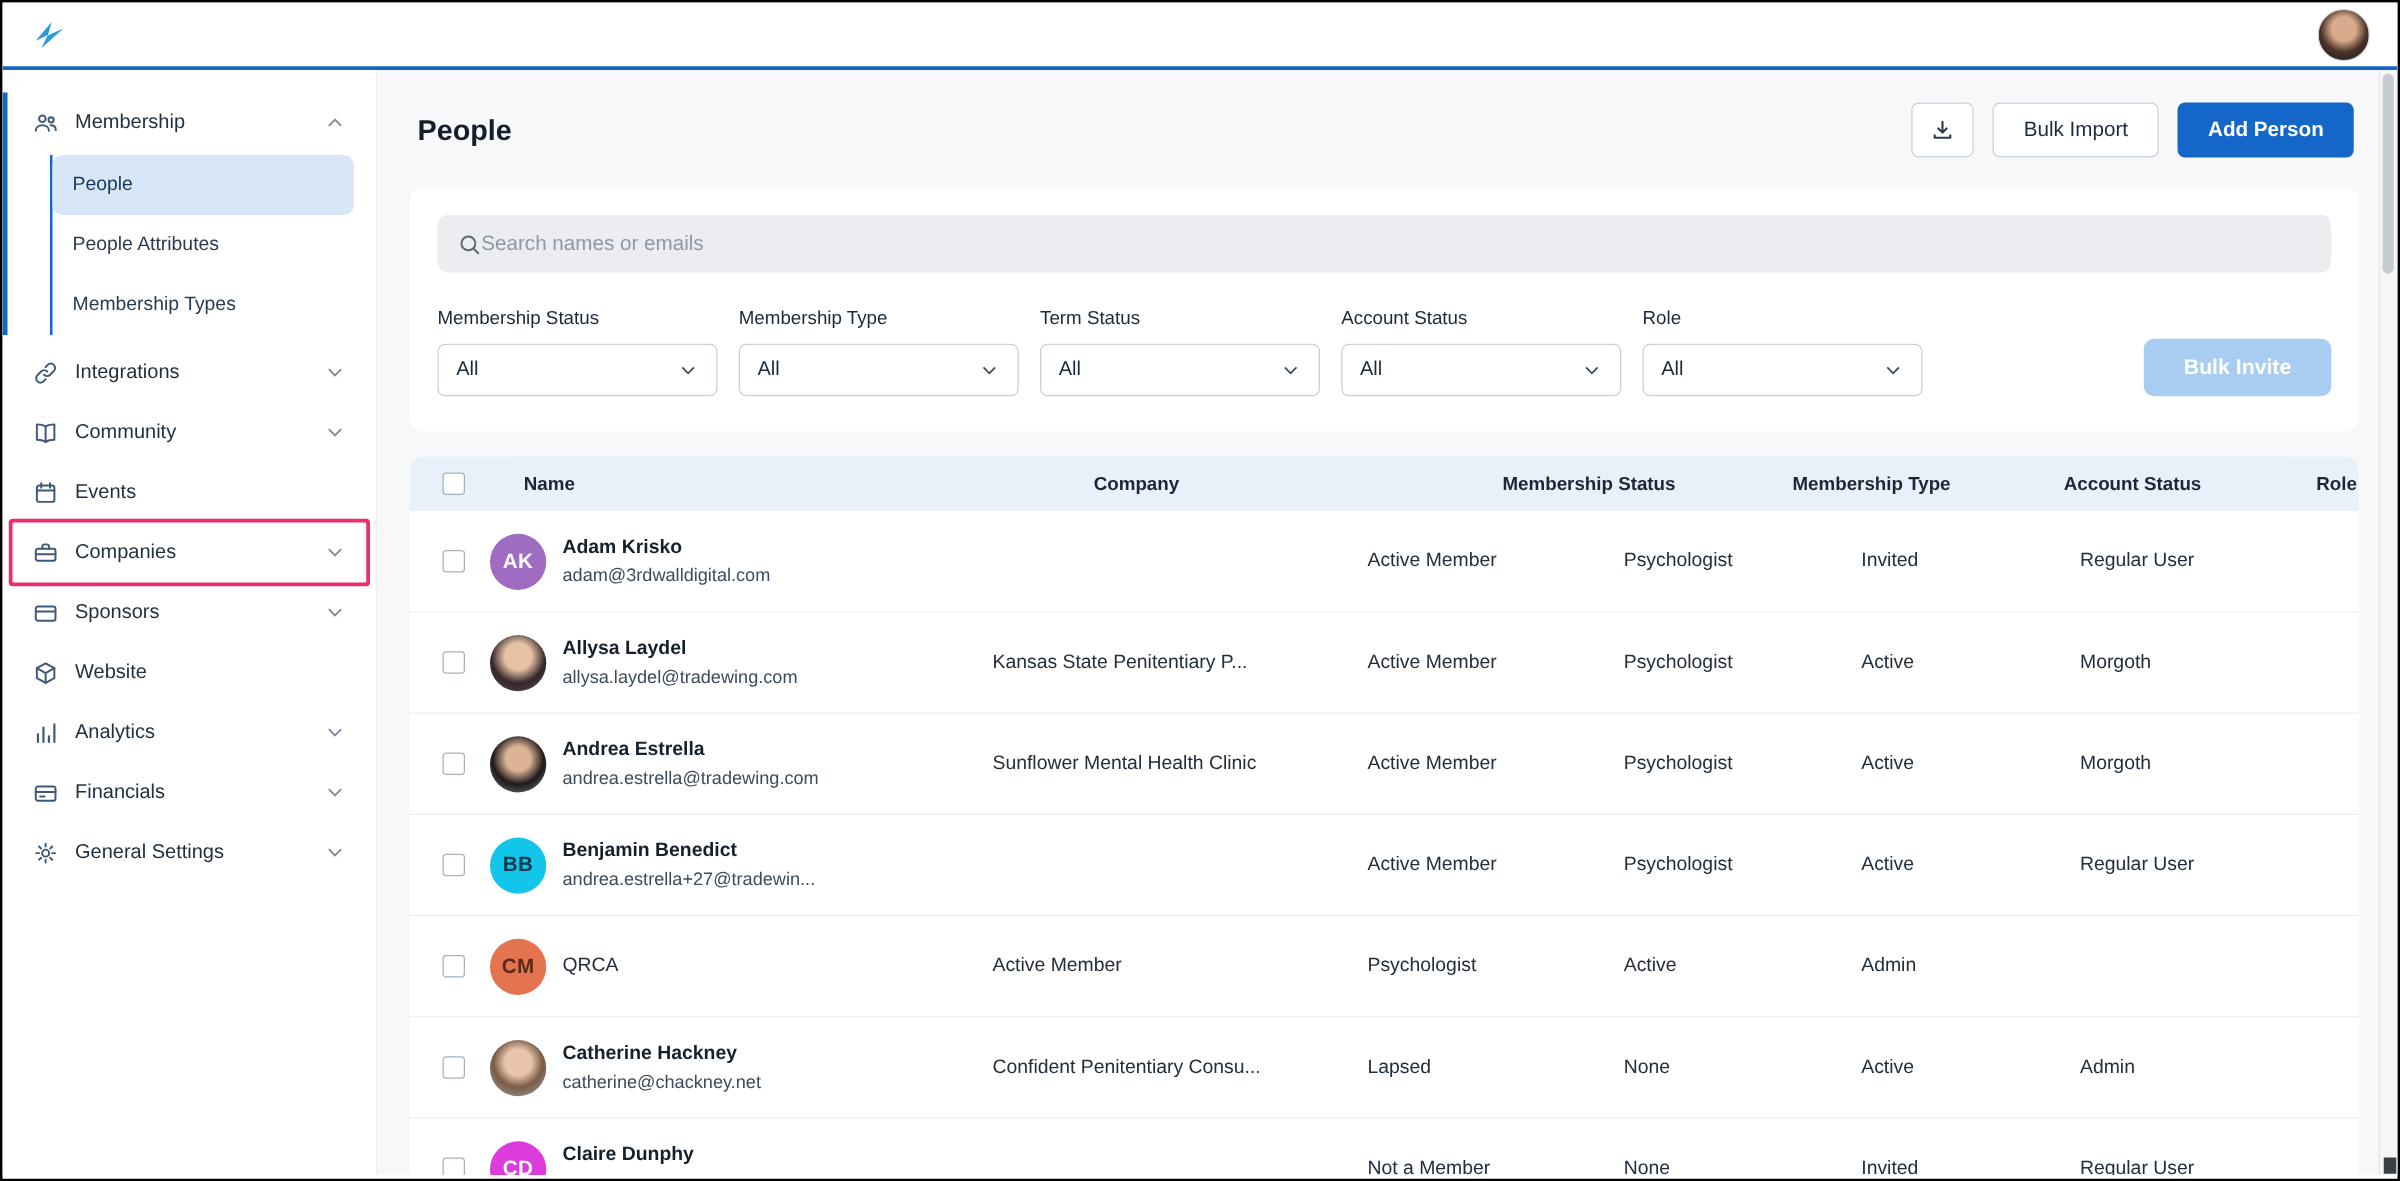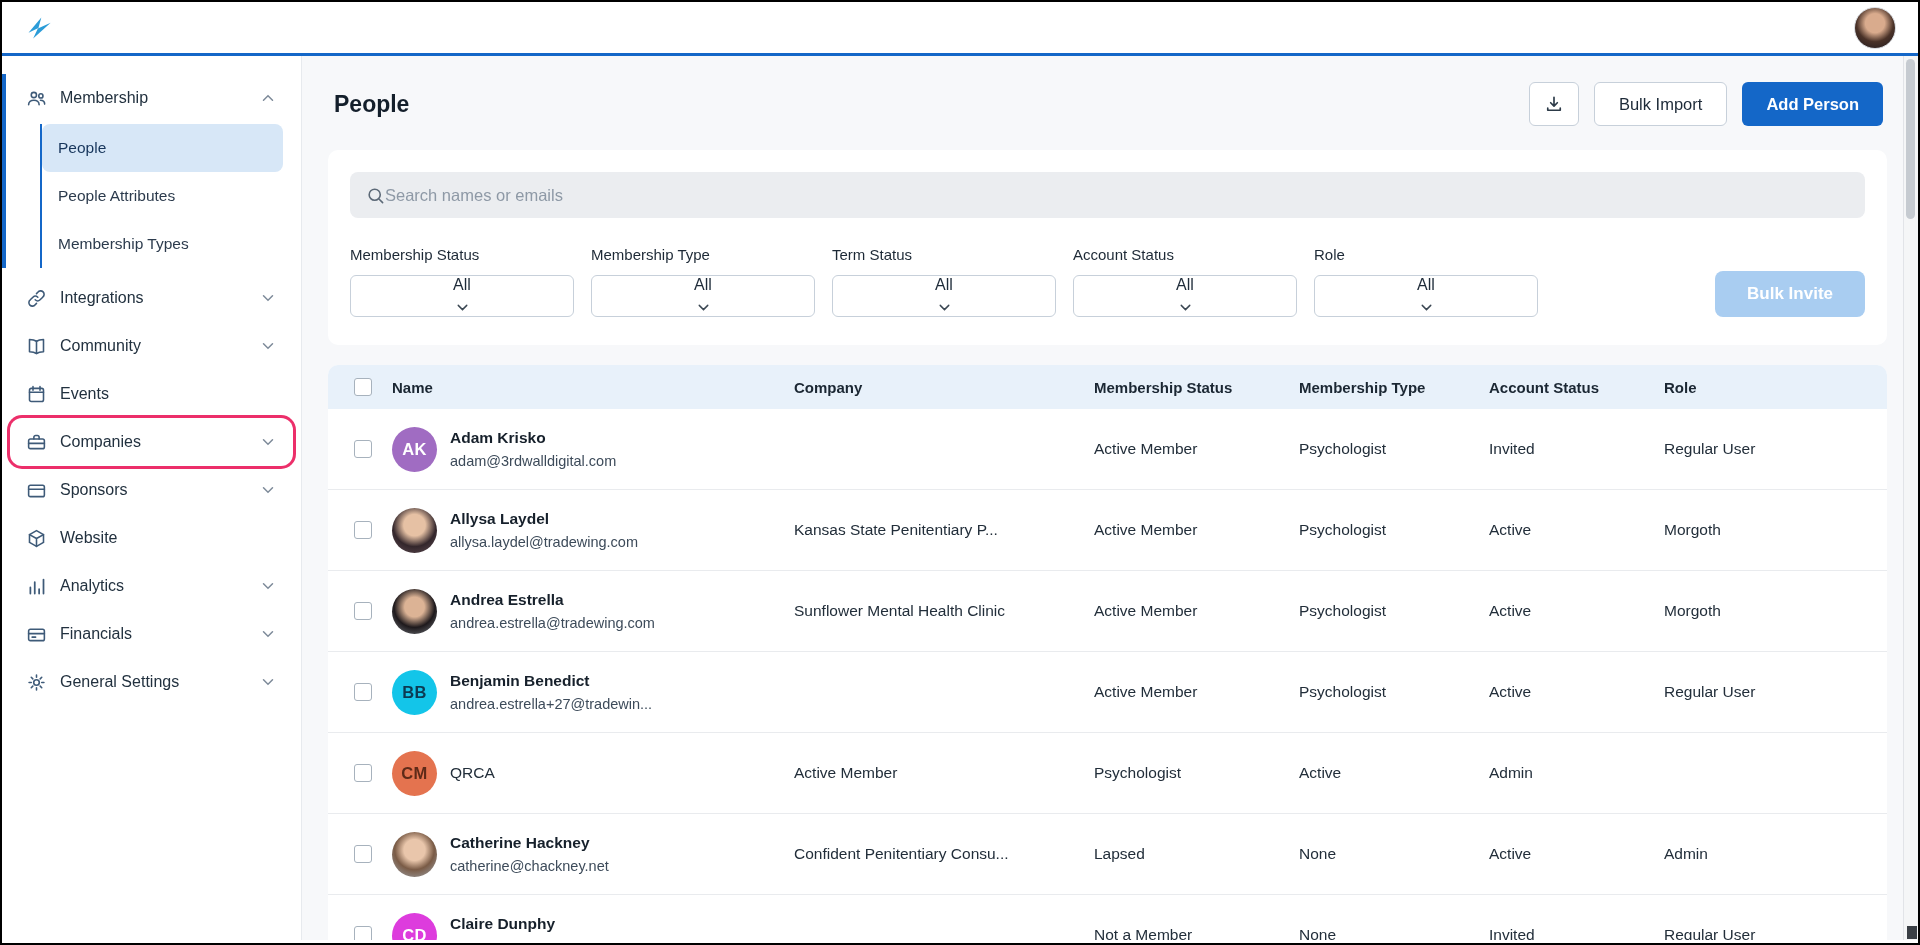--- a/index.html
+++ b/index.html
@@ -31,21 +31,21 @@
   .sidebar { width:300px; min-width:300px; background:#fff; border-right:1px solid #e7eaee; padding-top:18px; position:relative; }
   .nav-group.active { border-left:4px solid var(--accent, #1467c8); }
   .nav-item {
     height:48px; display:flex; align-items:center; gap:13px;
     padding:0 16px; margin:0 8px; border-radius:6px;
     font-size:16px; font-weight:500; color:#22313f; cursor:pointer;
   }
   .nav-group.active .nav-item { margin-left:4px; }
   .nav-item .nicon { width:21px; height:21px; color:#3e5a78; flex:0 0 auto; display:flex; }
   .nav-item .chev { margin-left:auto; color:#7d8a99; display:flex; }
-  .nav-item.annotated { box-shadow: 0 0 0 3px var(--annotation, #ec2f6a); border-radius:12px; }
+  .nav-item.annotated { box-shadow: 0 0 0 3px var(--annotation, #ec2f6a); border-radius:1px; }
   .subnav { margin: 2px 0 6px 34px; border-left:2px solid var(--accent, #1467c8); }
   .sub-item {
     height:48px; display:flex; align-items:center;
     margin: 0 18px 0 0; padding: 0 16px;
     font-size:15.5px; color:#2c3b4d; border-radius:8px; cursor:pointer;
   }
   .sub-item.selected { background: var(--selected-bg, #d7e7f7); color:#17365c; font-weight:500; }
   
   .main { flex:1; background:#f7f8fa; padding: 24px 16px 0 26px; overflow:hidden; }
   .page-header { display:flex; align-items:center; justify-content:space-between; margin: 2px 4px 24px 6px; }
@@ -74,36 +74,36 @@
     border:none; outline:none; background:transparent; flex:1;
     font-family:inherit; font-size:16.5px; color:#2b3948;
   }
   .search-box input::placeholder { color:#8e99a6; }
   .filters-row { display:flex; align-items:flex-end; margin-top:28px; }
   .filter-group { width:224px; margin-right:17px; }
   .filter-label { font-size:15px; font-weight:500; color:#1d2936; margin-bottom:12px; }
   .select {
     height:42px; background:#fff; border:1px solid #c7d0da; border-radius:6px;
     display:flex; align-items:center; justify-content:space-between;
-    padding:0 14px; font-size:16px; color:#1d2a38; cursor:pointer;flex-direction:column;
+    padding:0 14px; font-size:16px; color:#1d2a38; cursor:pointer;
   }
   .select .chev { color:#3b4753; display:flex; }
   .bulk-invite {
     margin-left:auto; height:46px; padding:0 32px; border:none; border-radius:8px;
     background:var(--disabled-btn, #a9cdf1); color:#fff;
     font-family:inherit; font-size:17px; font-weight:700; cursor:not-allowed;
   }
   
   .table-card { margin-top:20px; background:#fff; border-radius:10px 10px 0 0; overflow:hidden; }
   .t-row {
     display:grid;
     grid-template-columns: 64px 58px 344px 300px 205px 190px 175px 1fr;
     align-items:center;
   }
-  .t-head { background: var(--table-head-bg, #e8f1fa); height:44px; font-size:15px; font-weight:700; color:#1b2733; }
+  .t-head { background: var(--table-head-bg, #e8f1fa); height:44px; font-size:15px; font-weight:700; color:#1b2733;gap:27px; }
   .t-head .h-name { grid-column: 2 / 4; }
   .t-body .t-row { height:81px; border-bottom:1px solid #e9ebee; background:#fff; }
   .cb {
     width:18px; height:18px; border:1.5px solid #a7b2bd; border-radius:3px; background:#fff;
     margin-left:26px; cursor:pointer;
   }
   .avatar {
     width:45px; height:45px; border-radius:50%;
     display:flex; align-items:center; justify-content:center;
     font-size:16.5px; font-weight:700; letter-spacing:.3px;

